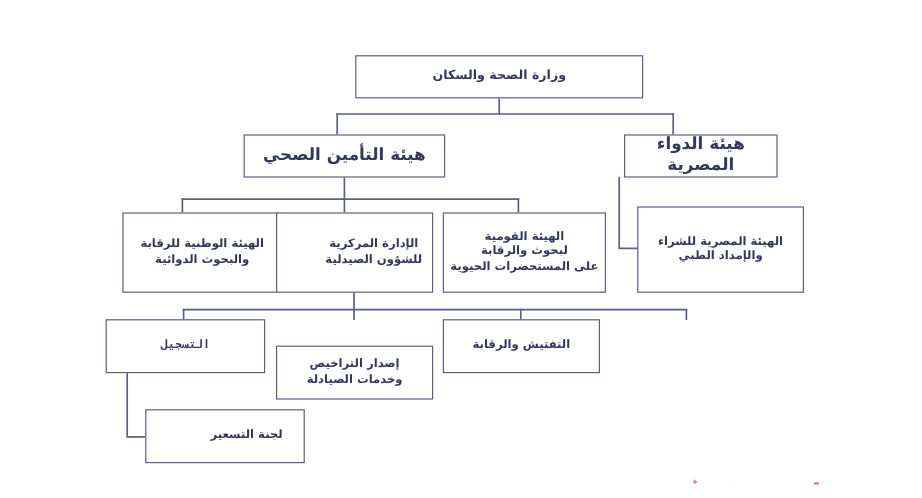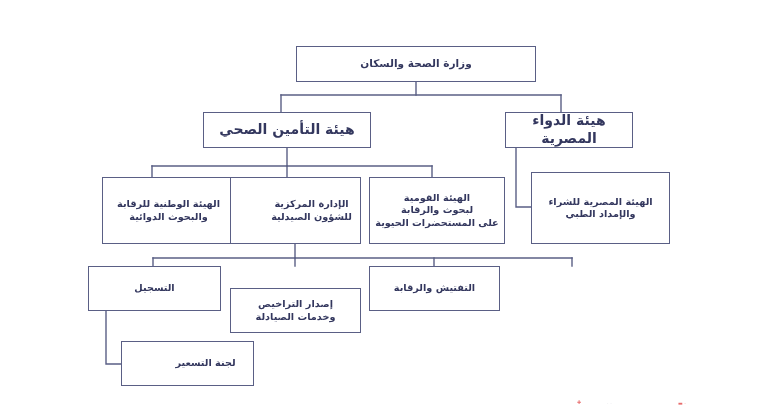--- a/index.html
+++ b/index.html
@@ -111,21 +111,21 @@
   </svg>
 
   <div class="node lvl-root" style="left:296px; top:46px; width:240px; height:36px;">
     <span class="node-label">وزارة الصحة والسكان</span>
   </div>
 
   <div class="node lvl-two" style="left:203px; top:112px; width:168px; height:36px;">
     <span class="node-label">هيئة التأمين الصحي</span>
   </div>
 
-  <div class="node lvl-two" style="left:505px; top:112px; width:128px; height:36px;">
+  <div class="node lvl-two" style="left:520px; top:112px; width:128px; height:36px;">
     <span class="node-label">هيئة الدواء المصرية</span>
   </div>
 
   <div class="node lvl-three" style="left:88px; top:177px; width:133px; height:67px;margin-left:14px;">
     <span class="node-label">الهيئة الوطنية للرقابة
 والبحوث الدوائية</span>
   </div>
 
   <div class="node lvl-three" style="left:230px; top:177px; width:131px; height:67px;padding-left:32px;">
     <span class="node-label">الإدارة المركزية
@@ -136,21 +136,21 @@
     <span class="node-label">الهيئة القومية
 لبحوث والرقابة
 على المستحضرات الحيوية</span>
   </div>
 
   <div class="node lvl-three" style="left:531px; top:172px; width:139px; height:72px;">
     <span class="node-label">الهيئة المصرية للشراء
 والإمداد الطبي</span>
   </div>
 
-  <div class="node lvl-four" style="left:88px; top:266px; width:133px; height:45px;">
+  <div class="node lvl-four" style="left:88px; top:266px; width:133px; height:45px;font-family:Liberation Mono, monospace;">
     <span class="node-label">التسجيل</span>
   </div>
 
   <div class="node lvl-four" style="left:230px; top:266px; width:131px; height:45px;margin-top:22px;">
     <span class="node-label">إصدار التراخيص
 وخدمات الصيادلة</span>
   </div>
 
   <div class="node lvl-four" style="left:369px; top:266px; width:131px; height:45px;">
     <span class="node-label">التفتيش والرقابة</span>

